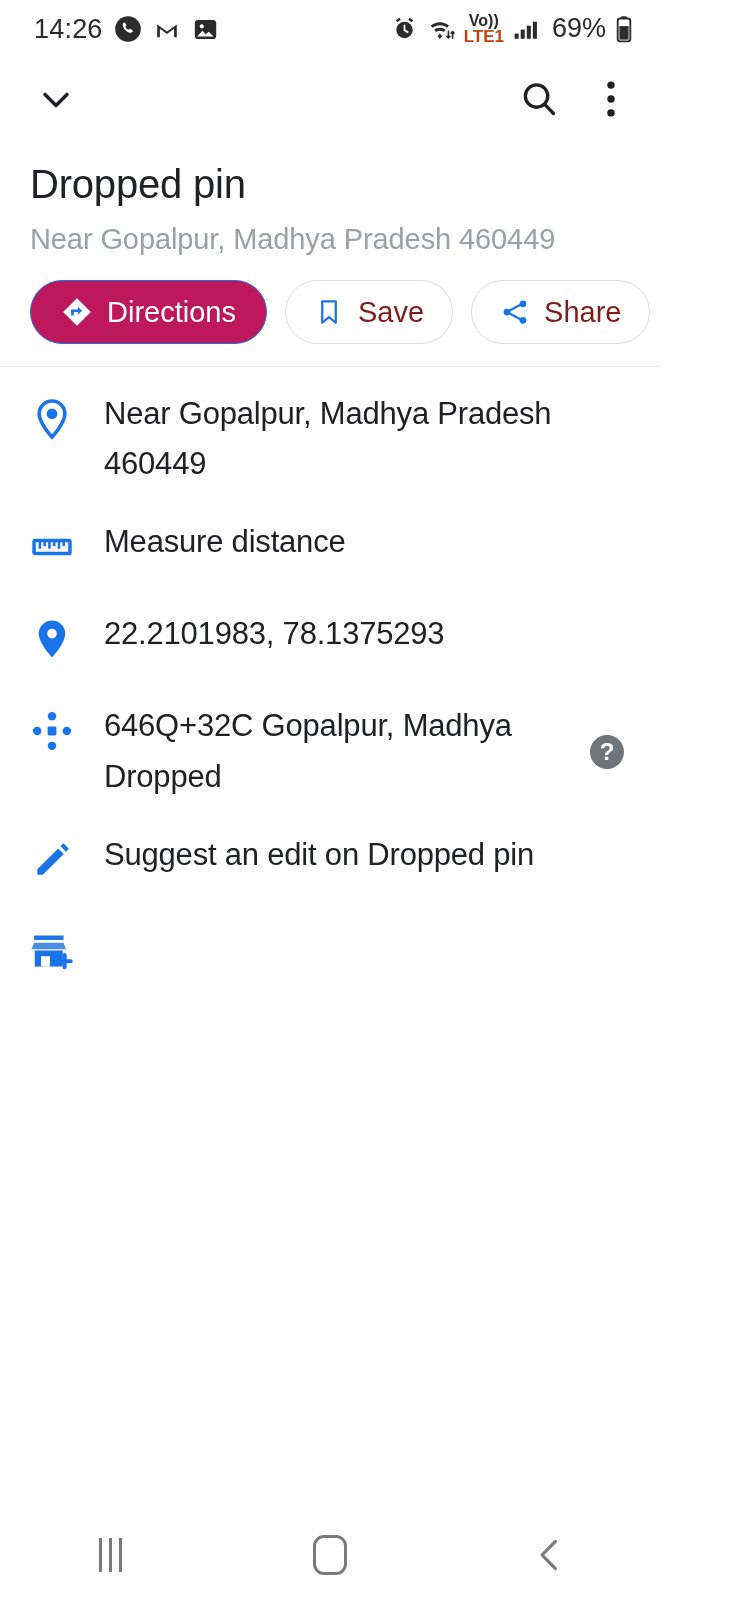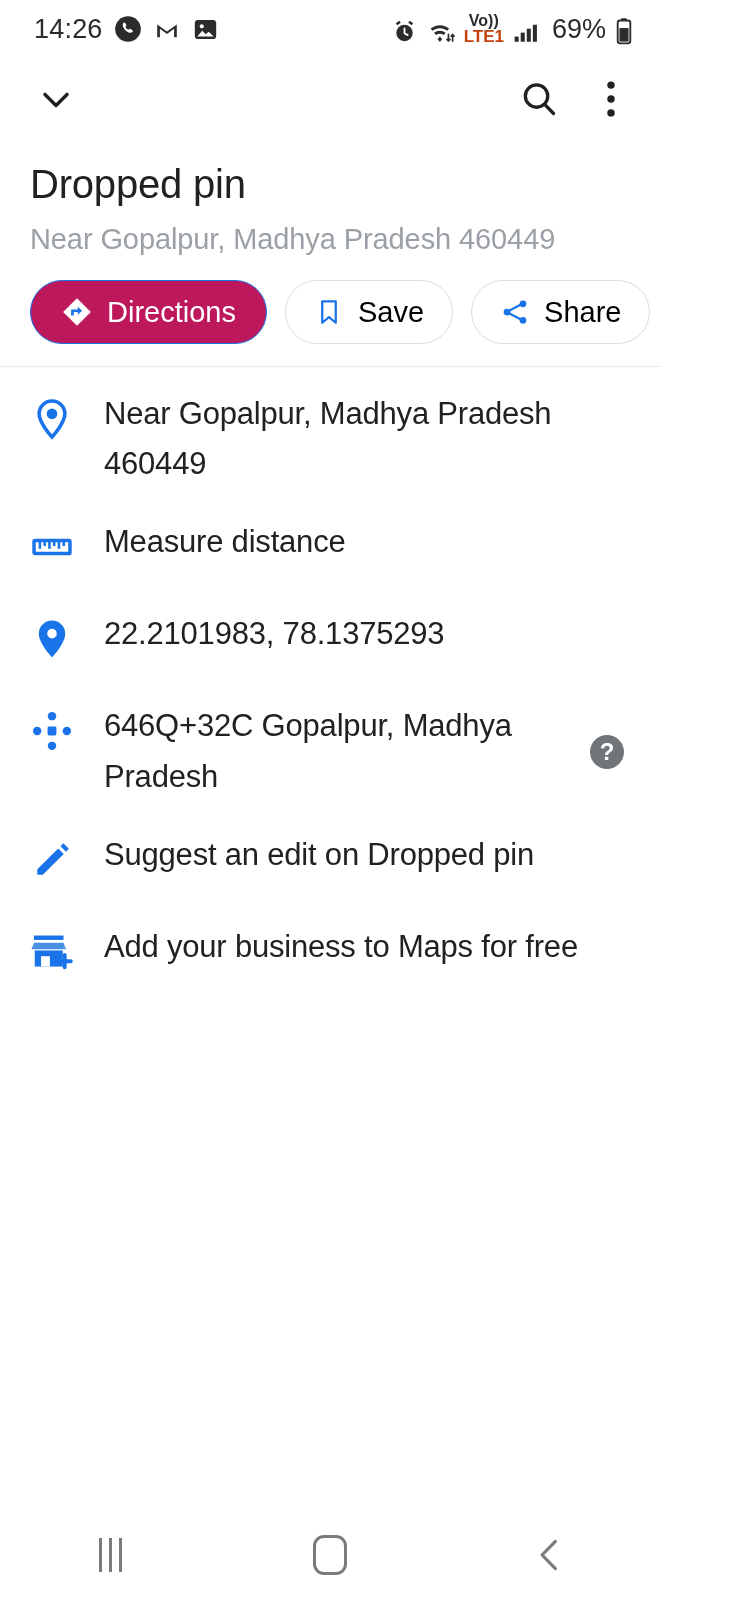--- a/index.html
+++ b/index.html
@@ -11,21 +11,21 @@
   }
   .screen { position:relative; width:660px; height:1600px; background:#fff; overflow:hidden; }
 
   
   .statusbar {
     height:58px; display:flex; align-items:center;
     padding:0 26px 0 34px; justify-content:space-between;
   }
   .sb-left { display:flex; align-items:center; gap:11px; }
   .sb-time { font-size:27px; color:#2b2b2b; letter-spacing:.2px; }
-  .sb-right { display:flex; align-items:flex-end; gap:8px; }
+  .sb-right { display:flex; align-items:center; gap:8px; }
   .sb-batt-text { font-size:27px; color:#2b2b2b; margin-left:2px; }
   .ico { display:block; }
 
   
   .toolbar {
     height:82px; display:flex; align-items:center; justify-content:space-between;
     padding:0 38px 0 34px;
   }
   .tb-right { display:flex; align-items:center; gap:40px; }
 
@@ -37,21 +37,21 @@
   
   .chips {
     display:flex; align-items:center; gap:18px;
     padding:24px 0 22px 30px;
     overflow:hidden; white-space:nowrap;
   }
   .chip {
     display:inline-flex; align-items:center; gap:14px;
     height:64px; padding:0 28px;
     border-radius:34px; border:1px solid #dadce0;
-    background:#fff; color:#000000;
+    background:#fff; color:#7f1d1d;
     font-size:29px; flex:0 0 auto;
   }
   .chip.primary { background:#be185d; border-color:#1a73e8; color:#fff; padding:0 30px; }
   .chip.clipped { padding-right:60px; }
   .chip-label { line-height:1; }
 
   .divider { height:1px; background:#e8eaed; width:100%; }
 
   
   .rows { padding-top:8px; }
@@ -266,21 +266,21 @@
     <div class="row two-line">
       <div class="row-icon">
         <svg class="ico" width="44" height="44" viewBox="0 0 24 24">
           <rect x="9.6" y="9.6" width="4.8" height="4.8" rx="0.8" fill="#1a73e8"></rect>
           <circle cx="12" cy="3.9" r="2.3" fill="#1a73e8"></circle>
           <circle cx="12" cy="20.1" r="2.3" fill="#1a73e8"></circle>
           <circle cx="3.9" cy="12" r="2.3" fill="#1a73e8"></circle>
           <circle cx="20.1" cy="12" r="2.3" fill="#1a73e8"></circle>
         </svg>
       </div>
-      <div class="row-text">646Q+32C Gopalpur, Madhya Pradesh</div>
+      <div class="row-text">646Q+32C Gopalpur, Madhya Dropped</div>
       <div class="row-help">
         <div class="help-circle">?</div>
       </div>
     </div>
 
     <div class="row">
       <div class="row-icon">
         <svg class="ico" width="44" height="44" viewBox="0 0 24 24">
           <path d="M4 17.1L15.4 5.7l3 3L7 20.1H4z" fill="#1a73e8"></path>
           <path d="M16.6 4.5l1.6-1.6 3 3-1.6 1.6z" fill="#1a73e8"></path>
@@ -293,21 +293,20 @@
     <div class="row">
       <div class="row-icon">
         <svg class="ico" width="46" height="46" viewBox="0 0 24 24">
           <rect x="2.6" y="3.4" width="15.4" height="2.3" fill="#1a73e8"></rect>
           <path d="M2.6 7.2h15.4l1.3 3.3H1.3z" fill="#4a90e2"></path>
           <path d="M3 11.2h14.6v8.4H3z" fill="#1a73e8"></path>
           <rect x="6.3" y="14.2" width="4.6" height="5.4" fill="#fff"></rect>
           <path d="M18.6 13.6v6.4M15.4 16.8h6.4" stroke="#1a73e8" stroke-width="2.1" stroke-linecap="round"></path>
         </svg>
       </div>
-      <div class="row-text">Add your business to Maps for free</div>
     </div>
 
   </div>
 
   <div class="navbar">
     <div class="nav-btn">
       <span class="recents">
           <i></i>
           <i></i>
           <i></i>

